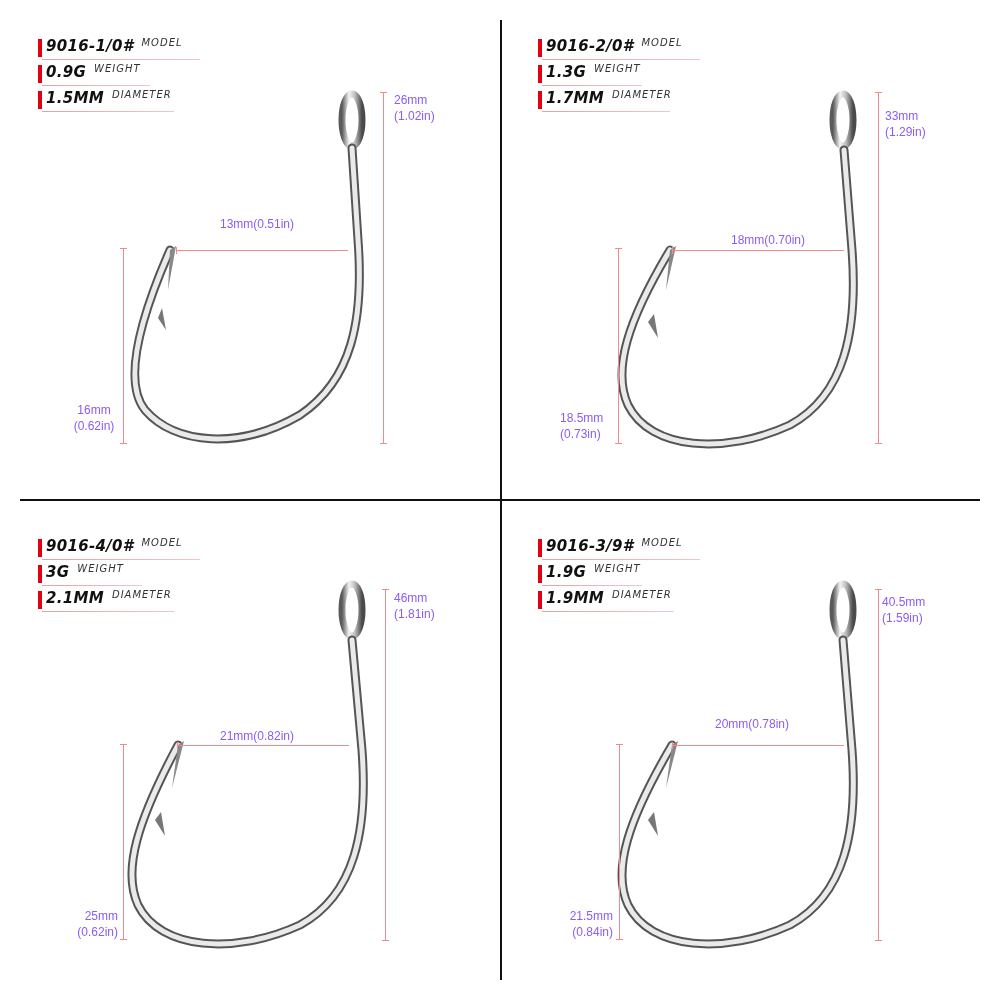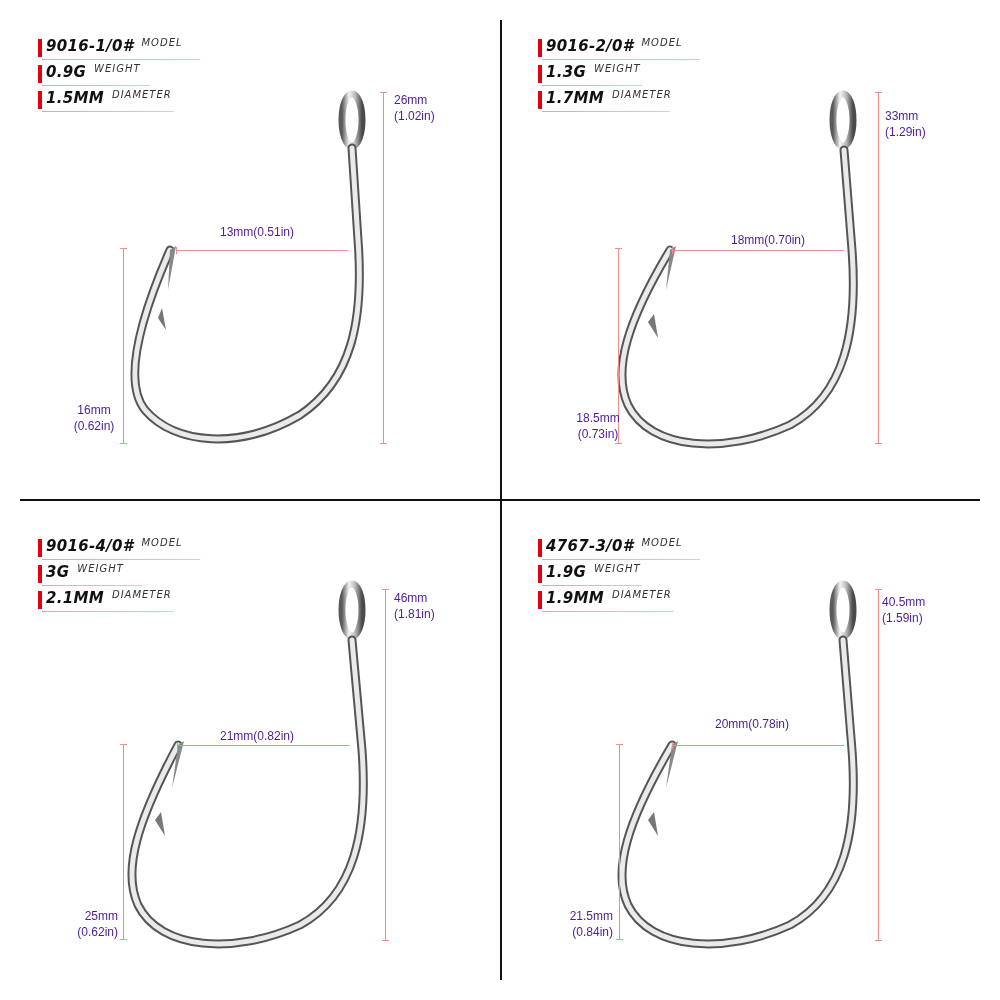--- a/index.html
+++ b/index.html
@@ -6,21 +6,21 @@
   body { width: 1000px; height: 1000px; position: relative; overflow: hidden; font-family: "Liberation Sans", sans-serif; }
   .divider-v { position: absolute; left: 500px; top: 20px; width: 2px; height: 960px; background: #111; }
   .divider-h { position: absolute; left: 20px; top: 499px; width: 960px; height: 2px; background: #111; }
   .panel { position: absolute; width: 500px; height: 500px; }
   .spec-list { position: absolute; left: 38px; top: 37px; }
   .spec-row { position: relative; height: 26px; display: flex; align-items: flex-start; }
   .spec-bar { position: absolute; left: 0; top: 2px; width: 4px; height: 18px; background: #e00012; }
   .spec-underline { position: absolute; left: 4px; bottom: 3px; height: 1px; background: linear-gradient(to right, #e7a0a5, #f2c5c8); }
   .spec-value { margin-left: 8px; font-family: "DejaVu Sans", sans-serif; font-weight: bold; font-style: italic; font-size: 15px; color: #111; letter-spacing: 0.3px; }
   .spec-label { margin-left: 8px; font-family: "DejaVu Sans", sans-serif; font-style: italic; font-size: 10px; color: #333; letter-spacing: 1px; text-transform: uppercase; }
-  .dim { position: absolute; color: #4c1d95; font-size: 12px; line-height: 16px; font-family: "Liberation Sans", sans-serif; }
+  .dim { position: absolute; color: #8b5cf6; font-size: 12px; line-height: 16px; font-family: "Liberation Sans", sans-serif; }
   .vline { position: absolute; width: 1px; background: #f08b8f; }
   .vline::before, .vline::after { content: ""; position: absolute; left: -3px; width: 7px; height: 1px; background: #f08b8f; }
   .vline::before { top: 0; } .vline::after { bottom: 0; }
   .hline { position: absolute; height: 1px; background: #f08b8f; }
   .hline::before { content: ""; position: absolute; left: 0; top: -3px; width: 1px; height: 7px; background: #f08b8f; }
   .hook-svg { position: absolute; left: 0; top: 0; }
 </style>
 </head>
 <body>
 
@@ -62,21 +62,21 @@
     <path d="M352 148 L358 240 C364 320 352 380 300 415 C240 450 175 445 145 410 C125 385 135 330 170 250" fill="none" stroke="#eaeaea" stroke-width="5" stroke-linecap="round"></path>
     <path d="M170 250 L176 246 L168 290 Z" fill="#888"></path>
     <path d="M158 318 L166 330 L162 308 Z" fill="#777"></path>
   </svg>
   <div class="vline" style="left:383px;top:92px;height:352px"></div>
   <div class="dim" style="left:394px;top:92px">
       <div>26mm</div>
       <div>(1.02in)</div>
     </div>
   <div class="hline" style="left:176px;top:250px;width:172px"></div>
-  <div class="dim" style="left:220px;top:224px">13mm(0.51in)</div>
+  <div class="dim" style="left:220px;top:216px">13mm(0.51in)</div>
   <div class="vline" style="left:123px;top:248px;height:196px"></div>
   <div class="dim" style="left:70px;top:402px;text-align:center;width:48px">
       <div>16mm</div>
       <div>(0.62in)</div>
     </div>
 </div>
 
 <div class="panel" style="left:500px;top:0;text-decoration:underline;">
   <div class="spec-list">
     <div class="spec-row">
@@ -106,21 +106,21 @@
     <path d="M148 322 L158 338 L154 314 Z" fill="#777"></path>
   </svg>
   <div class="vline" style="left:378px;top:92px;height:352px"></div>
   <div class="dim" style="left:385px;top:108px">
       <div>33mm</div>
       <div>(1.29in)</div>
     </div>
   <div class="hline" style="left:172px;top:250px;width:172px"></div>
   <div class="dim" style="left:231px;top:232px">18mm(0.70in)</div>
   <div class="vline" style="left:118px;top:248px;height:196px"></div>
-  <div class="dim" style="left:72px;top:410px;text-align:center;width:52px">
+  <div class="dim" style="left:60px;top:410px;text-align:left;width:52px">
       <div>18.5mm</div>
       <div>(0.73in)</div>
     </div>
 </div>
 
 <div class="panel" style="left:0;top:500px;">
   <div class="spec-list">
     <div class="spec-row">
         <span class="spec-bar"></span>
         <span class="spec-underline" style="width:158px"></span>
@@ -159,21 +159,21 @@
       <div>25mm</div>
       <div>(0.62in)</div>
     </div>
 </div>
 
 <div class="panel" style="left:500px;top:500px;">
   <div class="spec-list">
     <div class="spec-row">
         <span class="spec-bar"></span>
         <span class="spec-underline" style="width:158px"></span>
-        <span class="spec-value">4767-3/0#</span>
+        <span class="spec-value">9016-3/9#</span>
         <span class="spec-label">MODEL</span>
       </div>
     <div class="spec-row">
         <span class="spec-bar"></span>
         <span class="spec-underline" style="width:100px"></span>
         <span class="spec-value">1.9G</span>
         <span class="spec-label">WEIGHT</span>
       </div>
     <div class="spec-row">
         <span class="spec-bar"></span>

